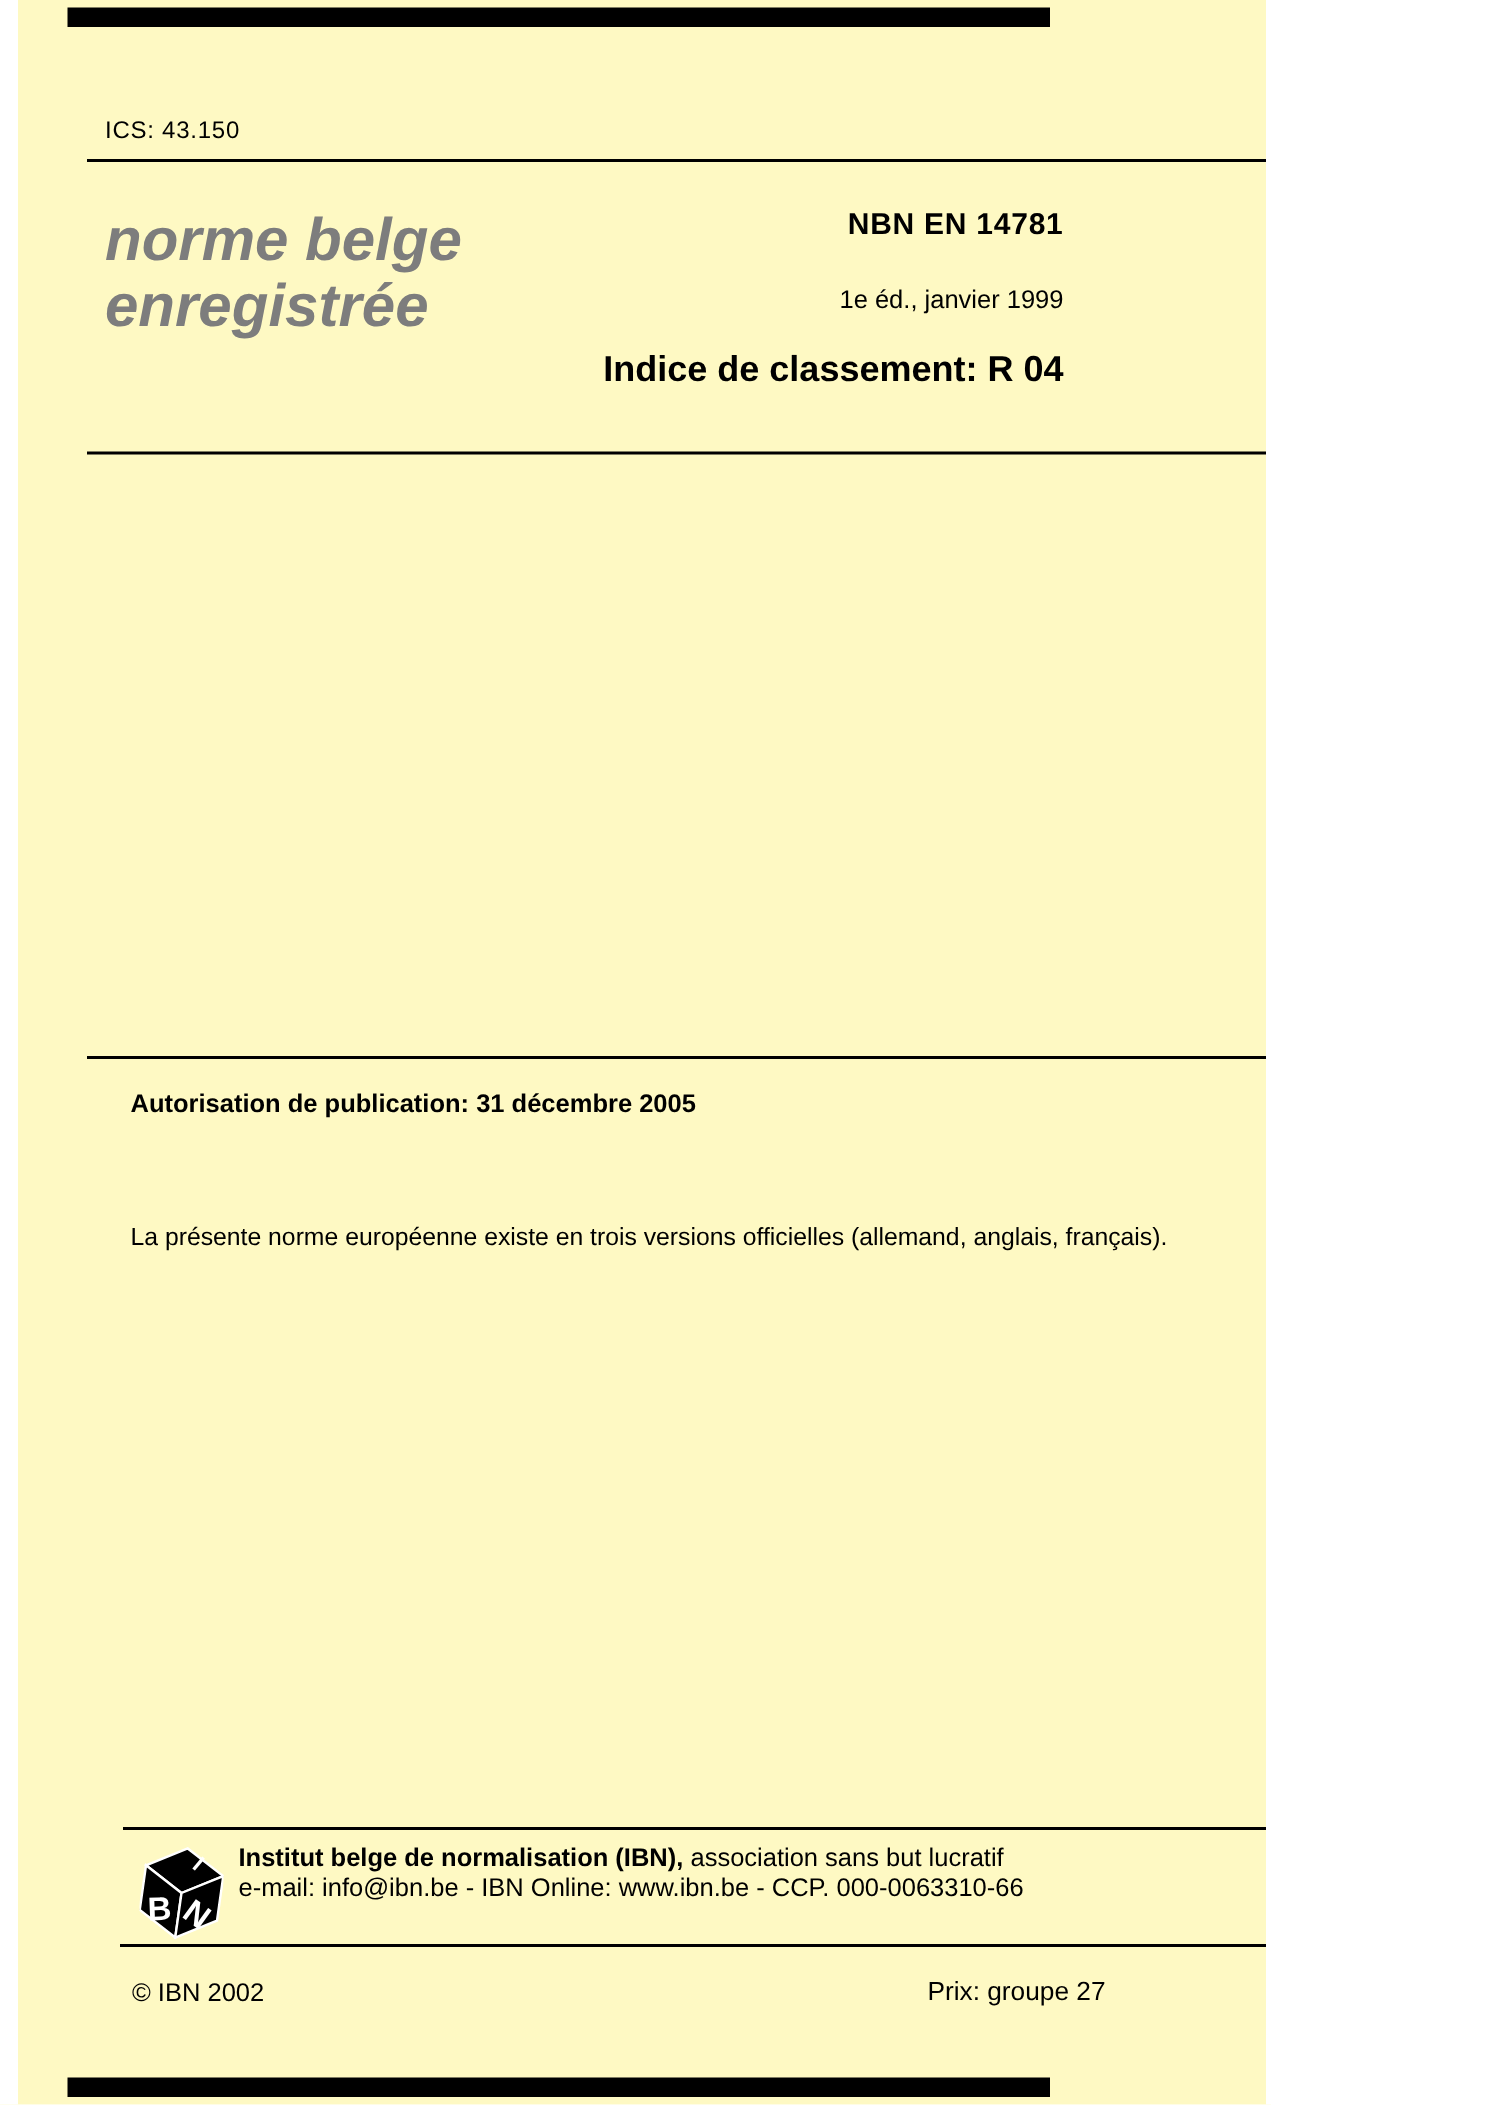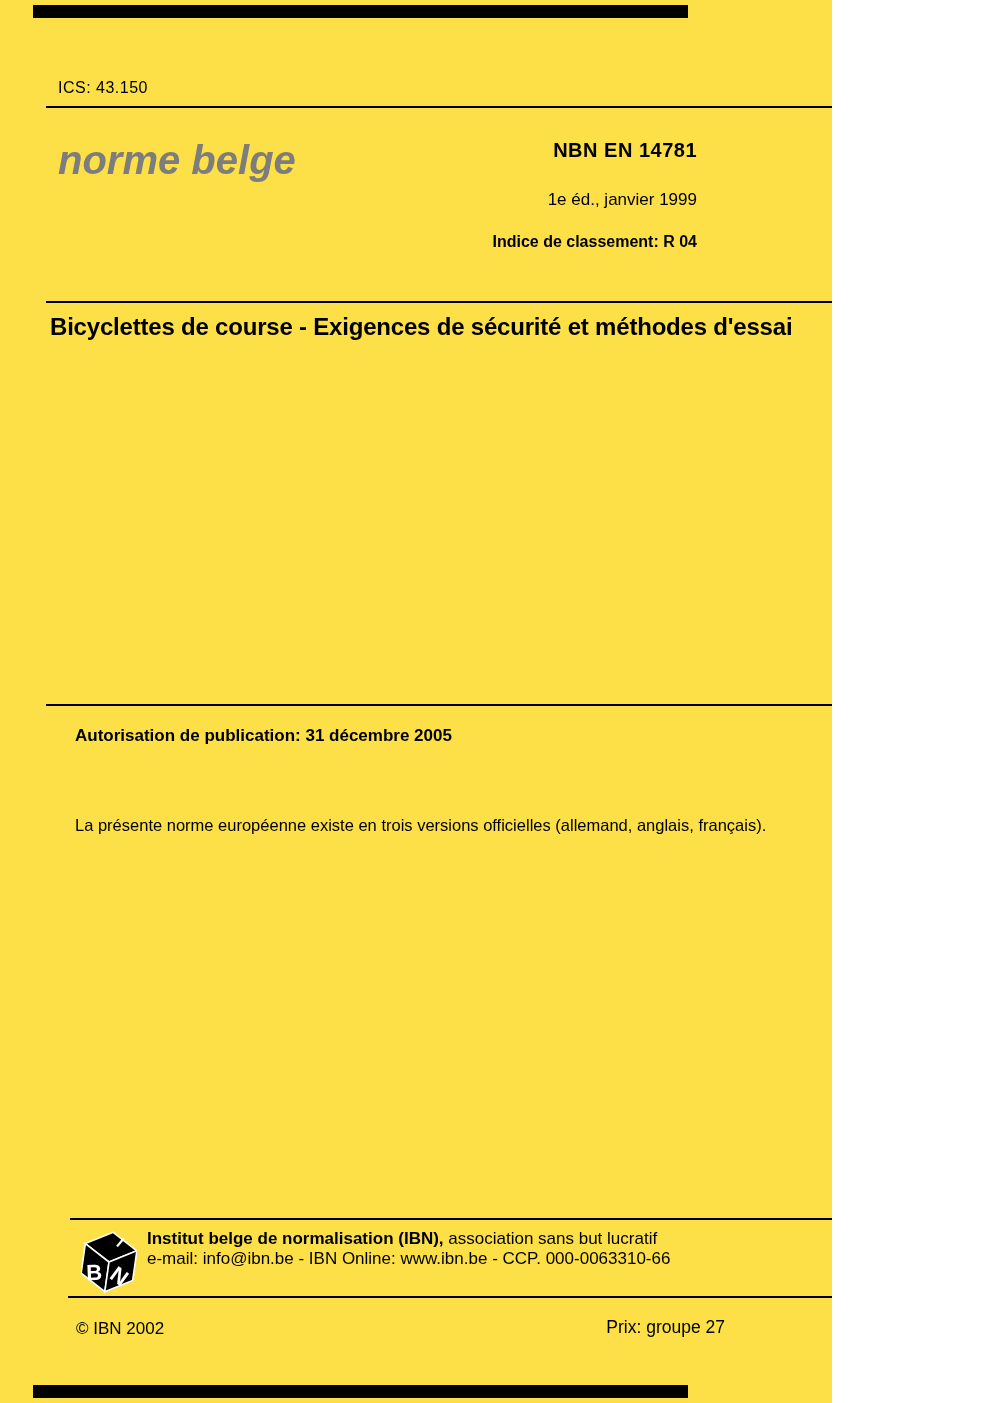--- a/index.html
+++ b/index.html
@@ -4,24 +4,25 @@
 <style>
   html, body {
     margin: 0;
     padding: 0;
     background: #ffffff;
   }
   #page {
     position: relative;
     width: 832px;
     height: 1403px;
-    background: #fde047;
+    background: #fef9c3;
     font-family: "Liberation Sans", sans-serif;
     color: #000000;
     overflow: hidden;
+    margin-left: 12px;
   }
   .abs { position: absolute; }
   .scan-bar {
     position: absolute;
     left: 33px;
     width: 655px;
     height: 13px;
     background: #000000;
   }
   .rule {
@@ -55,21 +56,21 @@
     font-size: 20px;
     font-weight: bold;
     letter-spacing: 0.5px;
   }
   .edition {
     top: 190px;
     font-size: 17px;
   }
   .indice {
     top: 233px;
-    font-size: 16px;
+    font-size: 24px;
     font-weight: bold;
   }
   .title-fr {
     left: 50px;
     top: 313px;
     font-size: 24px;
     font-weight: bold;
     letter-spacing: -0.2px;
   }
   .title-nl {
@@ -128,29 +129,29 @@
 
   <div class="scan-bar" style="top:5px;"></div>
   <div class="scan-bar" style="top:1385px;"></div>
 
   <div class="abs ics">ICS: 43.150</div>
 
   <div class="rule" style="left:46px; top:106px; width:818px;"></div>
 
   <div class="abs masthead">
     <div>norme belge</div>
+    <div>enregistrée</div>
   </div>
 
   <div class="abs hdr-right std-number">NBN EN 14781</div>
   <div class="abs hdr-right edition">1e éd., janvier 1999</div>
   <div class="abs hdr-right indice">Indice de classement: R 04</div>
 
   <div class="rule" style="left:46px; top:301px; width:818px;"></div>
 
-  <div class="abs title-fr">Bicyclettes de course - Exigences de sécurité et méthodes d'essai</div>
 
   <div class="rule" style="left:46px; top:704px; width:818px;"></div>
 
   <div class="abs authorization">Autorisation de publication: 31 décembre 2005</div>
   <div class="abs para para2">La présente norme européenne existe en trois versions officielles (allemand, anglais, français).</div>
 
   <div class="rule" style="left:70px; top:1218px; width:814px;"></div>
 
   <div class="abs logo-box">
     <svg width="56" height="62" viewBox="0 0 56 62">

